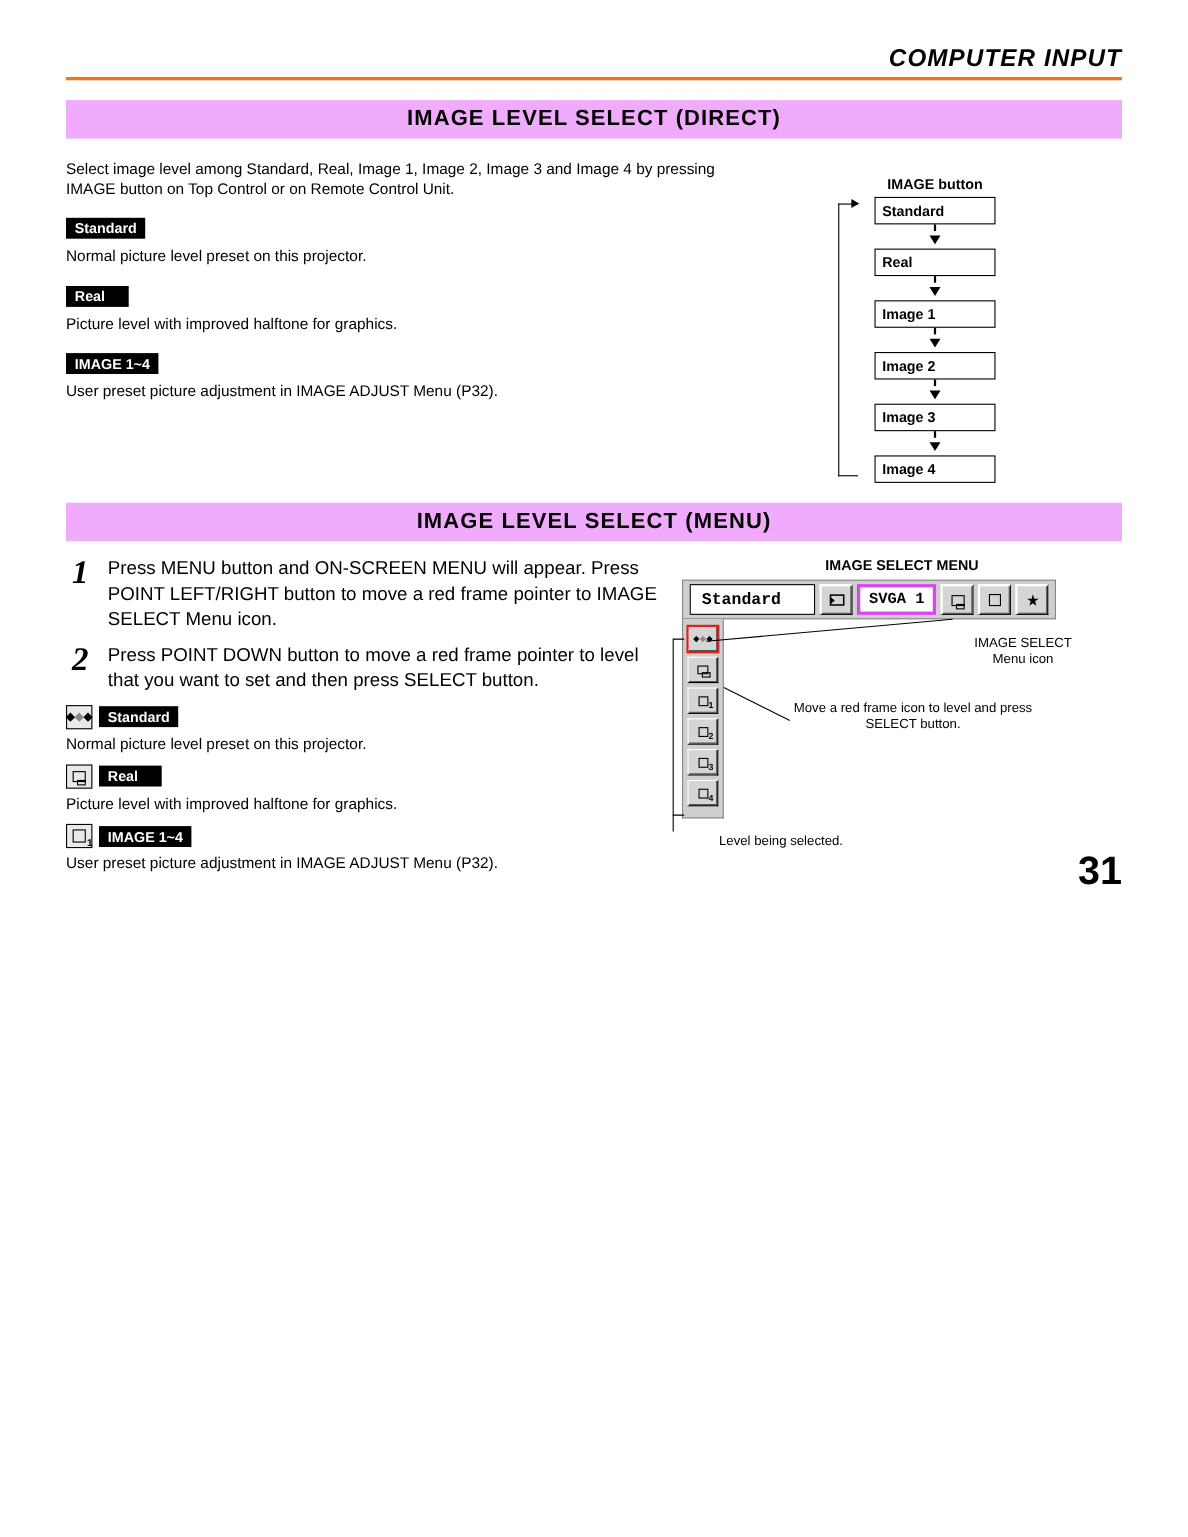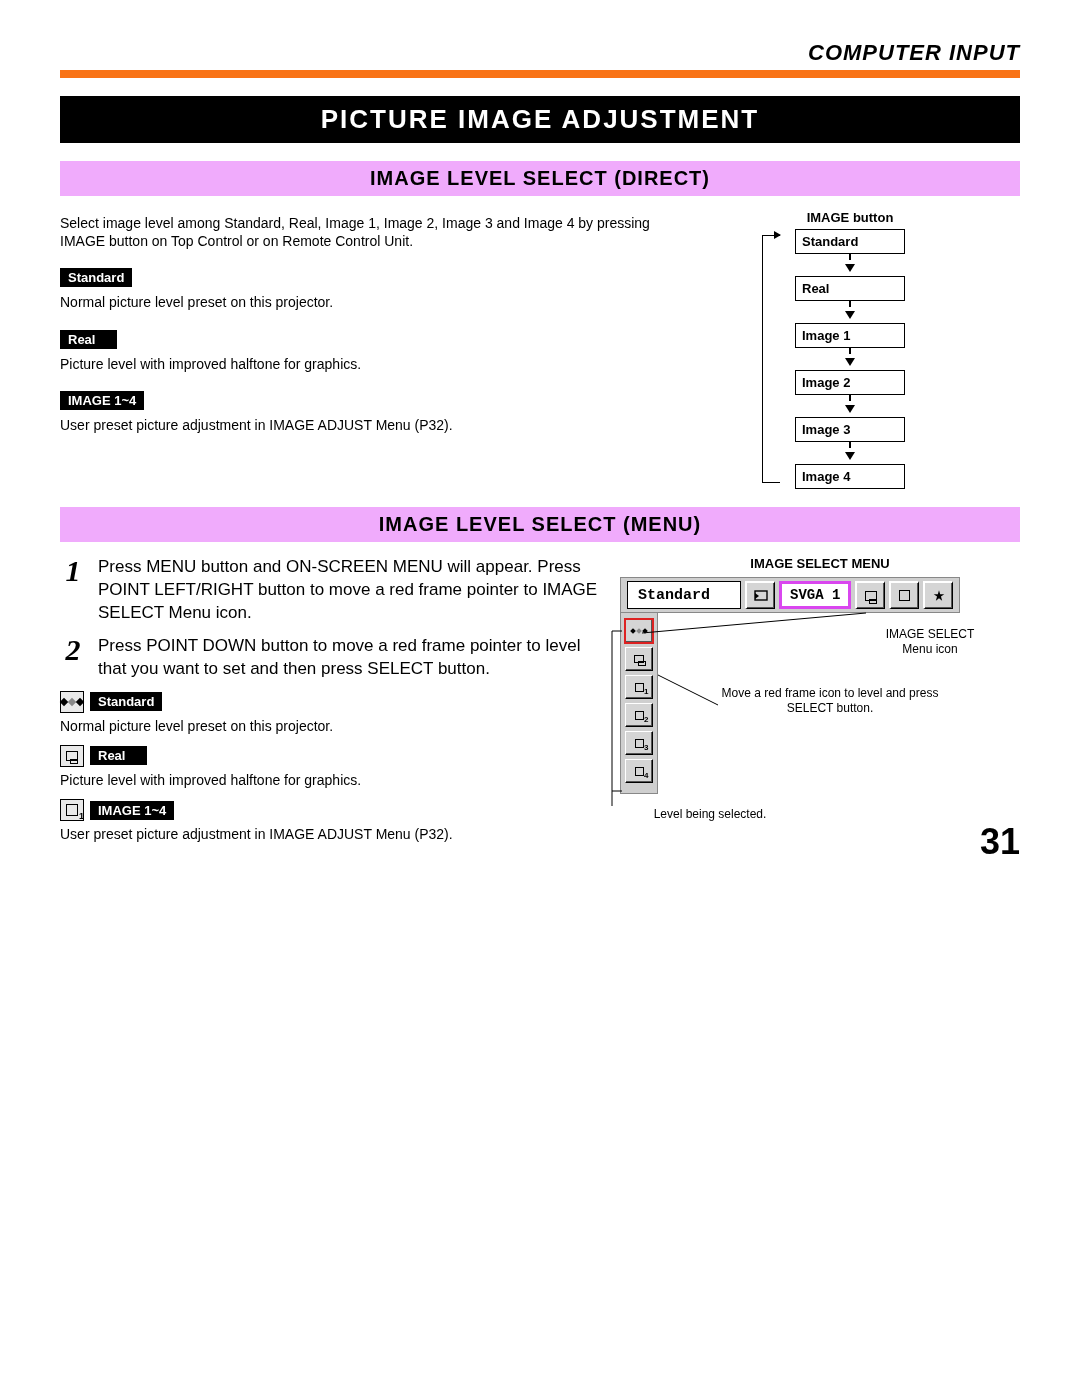--- a/index.html
+++ b/index.html
@@ -16,21 +16,21 @@
     padding: 40px 60px 40px 60px;
     position: relative;
   }
   .chapter-header {
     text-align: right;
     font-size: 22px;
     font-weight: bold;
     letter-spacing: 1px;
     font-style: italic;
     padding-bottom: 4px;
-    border-bottom: 8px solid #f97316;
+    border-bottom: 3px solid #f97316;
     margin-bottom: 18px;
   }
   .title-bar {
     background: #000;
     color: #fff;
     text-align: center;
     font-size: 26px;
     font-weight: bold;
     letter-spacing: 2px;
     padding: 8px 0;
@@ -91,21 +91,21 @@
     content:""; position:absolute; left:3px; bottom:-4px; width:6px; height:3px; border:1px solid #000;
   }
   .square-num {
     width:12px; height:12px; border:1.5px solid #000; position:relative;
   }
   .square-num::after {
     position:absolute; right:-6px; bottom:-3px; font-size:8px; color:#000;
   }
 
   
-  .flow-title { font-size: 13px; font-weight: bold; text-align: center; margin-bottom: 4px; }
+  .flow-title { font-size: 13px; font-weight: bold; text-align: center; margin-bottom: 4px; margin-top: 20px; }
   .flow {
     display: flex; flex-direction: column; align-items: center; position: relative;
     width: 140px; margin: 0 auto;
   }
   .flow-box {
     border: 1.5px solid #000;
     width: 110px;
     padding: 4px 6px;
     font-size: 13px;
     font-weight: bold;
@@ -183,21 +183,20 @@
     position:absolute; right:60px; bottom:30px; font-size:36px; font-weight:bold;text-align:right;
   }
 </style>
 </head>
 <body>
 
 <div class="page">
 
   <div class="chapter-header">COMPUTER INPUT</div>
 
-  <div class="title-bar">PICTURE IMAGE ADJUSTMENT</div>
 
   <div class="section-bar">IMAGE LEVEL SELECT (DIRECT)</div>
 
   <div class="two-col">
     <div class="left-col">
       <div class="body-text">Select image level among Standard, Real, Image 1, Image 2, Image 3 and Image 4 by pressing IMAGE button on Top Control or on Remote Control Unit.</div>
 
       <span class="pill">Standard</span>
       <div class="body-text">Normal picture level preset on this projector.</div>
 

